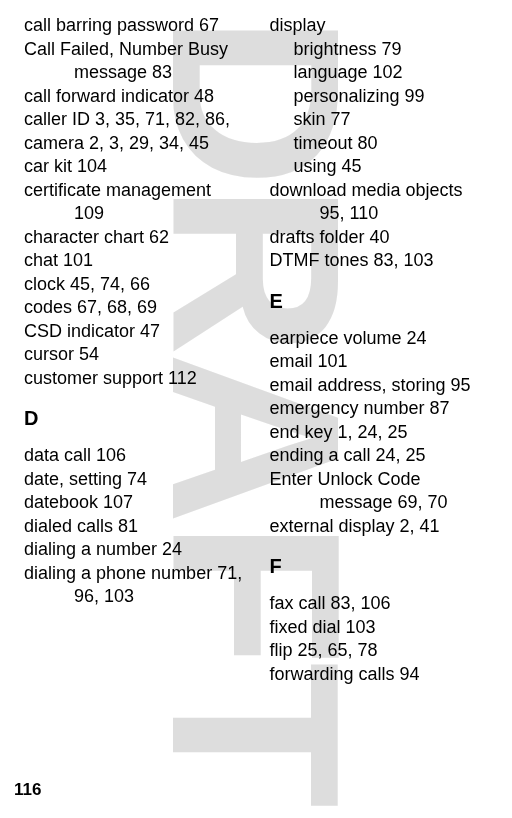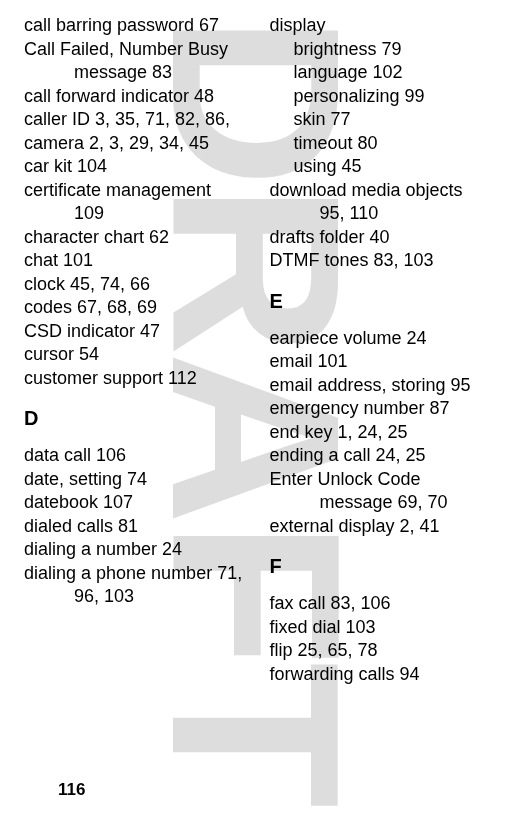--- a/index.html
+++ b/index.html
@@ -57,21 +57,20 @@
       margin-bottom: 14px;
     }
     .page-num {
       position: absolute;
       bottom: 18px;
       left: 14px;
       font-size: 17px;
       font-weight: bold;
       color: #000;
       z-index: 1;
-      margin-left: 44px;
     }
   </style>
 </head>
 <body>
 
 <div class="watermark">DRAFT</div>
 
 <div class="content">
   <div class="column">
     <div id="left-entries">

